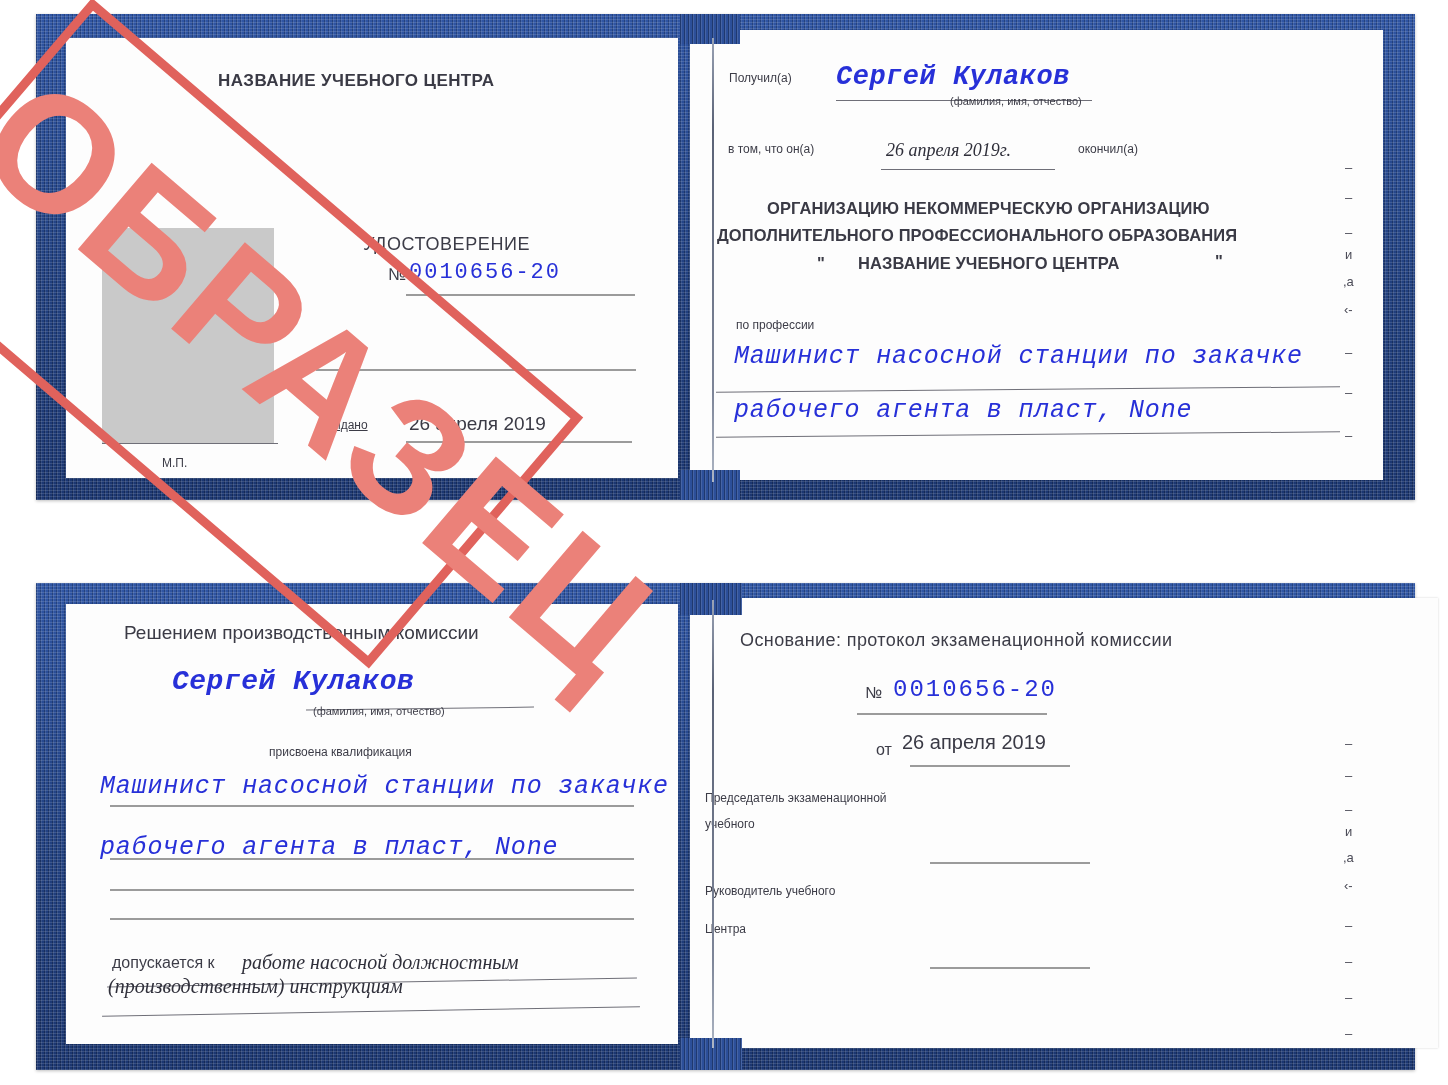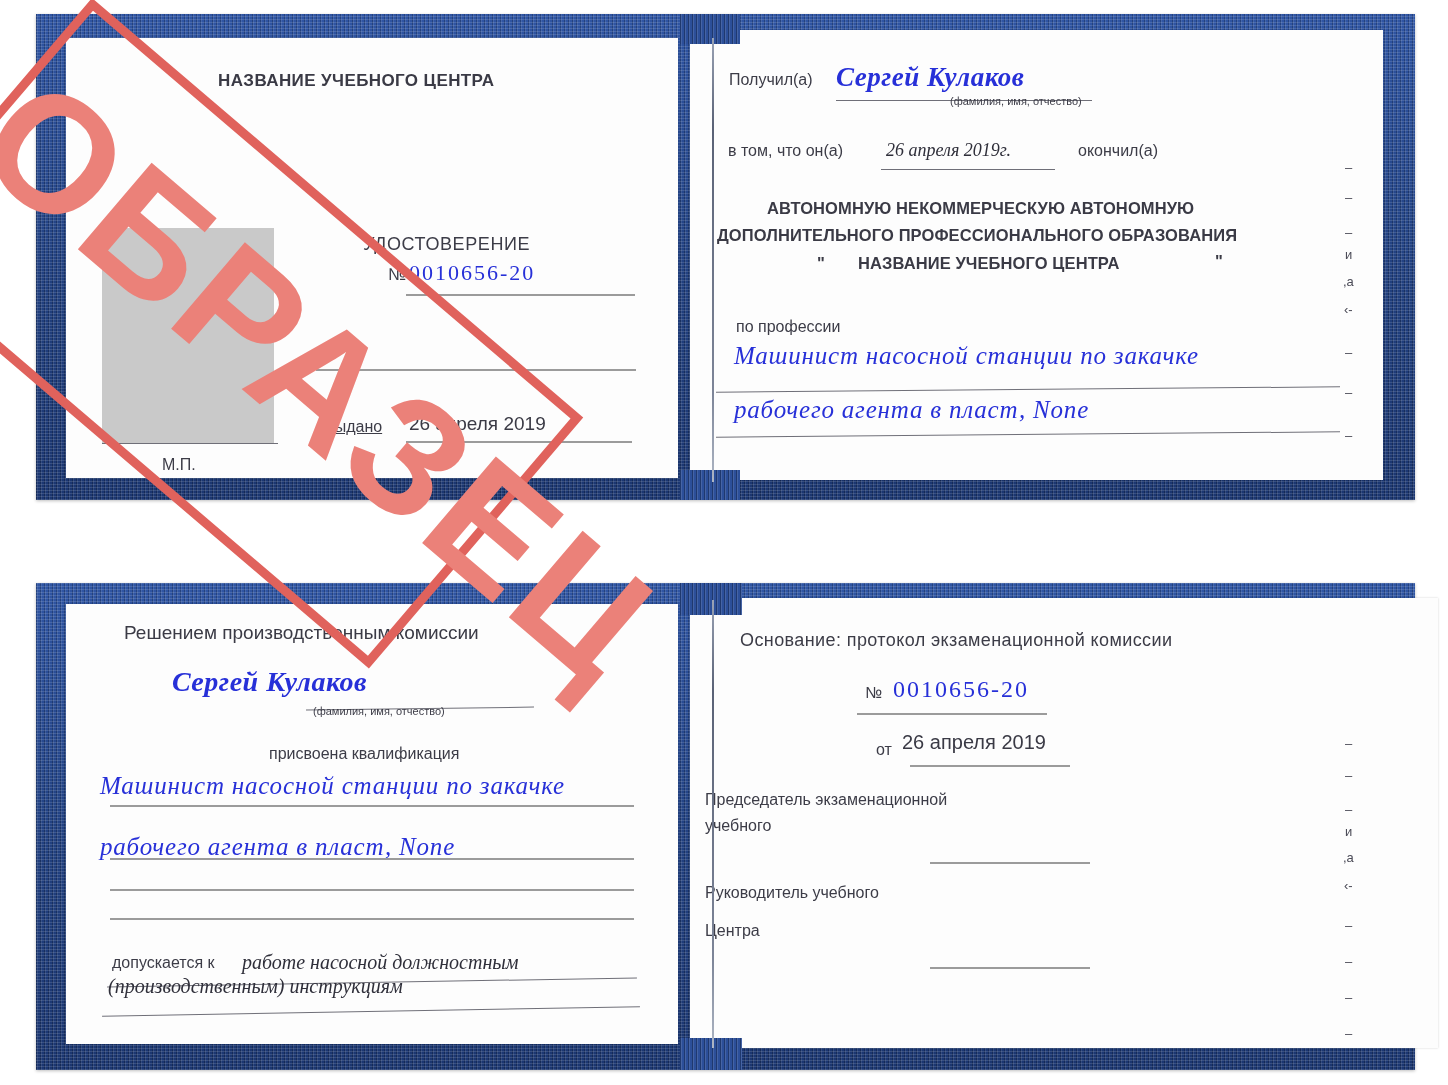--- a/index.html
+++ b/index.html
@@ -42,28 +42,28 @@
   .leaf.top-right  {left:690px;top:30px;  width:693px; height:450px;}
   .leaf.bot-left   {left:66px; top:604px; width:612px; height:440px;}
   .leaf.bot-right  {left:690px;top:598px; width:748px; height:450px;}
 
   
   .spine-line{position:absolute;width:2px;background:linear-gradient(180deg,#9aa3b5,#5a6276 20%,#7d8598 80%,#aeb6c4);z-index:4;}
 
   
   .t{position:absolute;color:#3b3b46;white-space:nowrap;}
   .center-title{font-size:17px;font-weight:700;letter-spacing:.4px;color:#3a3a45;}
-  .label{font-size:16px;color:#3c3c47;}
+  .label{font-size:12px;color:#3c3c47;}
   .label-sm{font-size:11px;color:#3c3c47;}
   .org{font-size:16.5px;font-weight:700;letter-spacing:.1px;color:#3a3a45;}
 
   
   .hand{
     position:absolute;color:#2730d8;white-space:nowrap;
-    font-family:Liberation Serif, serif;
+    font-family:Liberation Mono, monospace;
     font-weight:500;
     font-style:italic;
     letter-spacing:.5px;
   }
   .hand.num{font-style:normal;letter-spacing:2px;}
   
   .fill{position:absolute;color:#2f2f3a;white-space:nowrap;
         font-family:"Liberation Serif","DejaVu Serif",serif;font-style:italic;}
   .filltxt{position:absolute;color:#3a3a45;white-space:nowrap;}
 
@@ -138,21 +138,21 @@
     <div class="t label" style="left:39px;top:41px;">Получил(а)</div>
     <div class="hand" style="left:146px;top:32px;font-size:27px;font-weight:600;">Сергей Кулаков</div>
     <div class="rule dark" style="left:146px;top:70px;width:256px;"></div>
     <div class="t label-sm" style="left:260px;top:65px;">(фамилия, имя, отчество)</div>
 
     <div class="t label" style="left:38px;top:112px;">в том, что он(а)</div>
     <div class="fill" style="left:196px;top:110px;font-size:18px;">26 апреля 2019г.</div>
     <div class="rule dark" style="left:191px;top:139px;width:174px;"></div>
     <div class="t label" style="left:388px;top:112px;">окончил(а)</div>
 
-    <div class="t org" style="left:77px;top:169px;">АВТОНОМНУЮ НЕКОММЕРЧЕСКУЮ АВТОНОМНУЮ</div>
+    <div class="t org" style="left:77px;top:169px;">ОРГАНИЗАЦИЮ НЕКОММЕРЧЕСКУЮ ОРГАНИЗАЦИЮ</div>
     <div class="t org" style="left:27px;top:196px;">ДОПОЛНИТЕЛЬНОГО ПРОФЕССИОНАЛЬНОГО ОБРАЗОВАНИЯ</div>
     <div class="t org" style="left:127px;top:224px;">"</div>
     <div class="t org" style="left:168px;top:224px;">НАЗВАНИЕ УЧЕБНОГО ЦЕНТРА</div>
     <div class="t org" style="left:525px;top:222px;">"</div>
 
     <div class="t label" style="left:46px;top:288px;">по профессии</div>
 
     <div class="hand" style="left:44px;top:312px;font-size:25px;letter-spacing:.8px;">Машинист насосной станции по закачке</div>
     <div class="rule dark" style="left:26px;top:359px;width:624px;transform:rotate(-.5deg);"></div>
 

